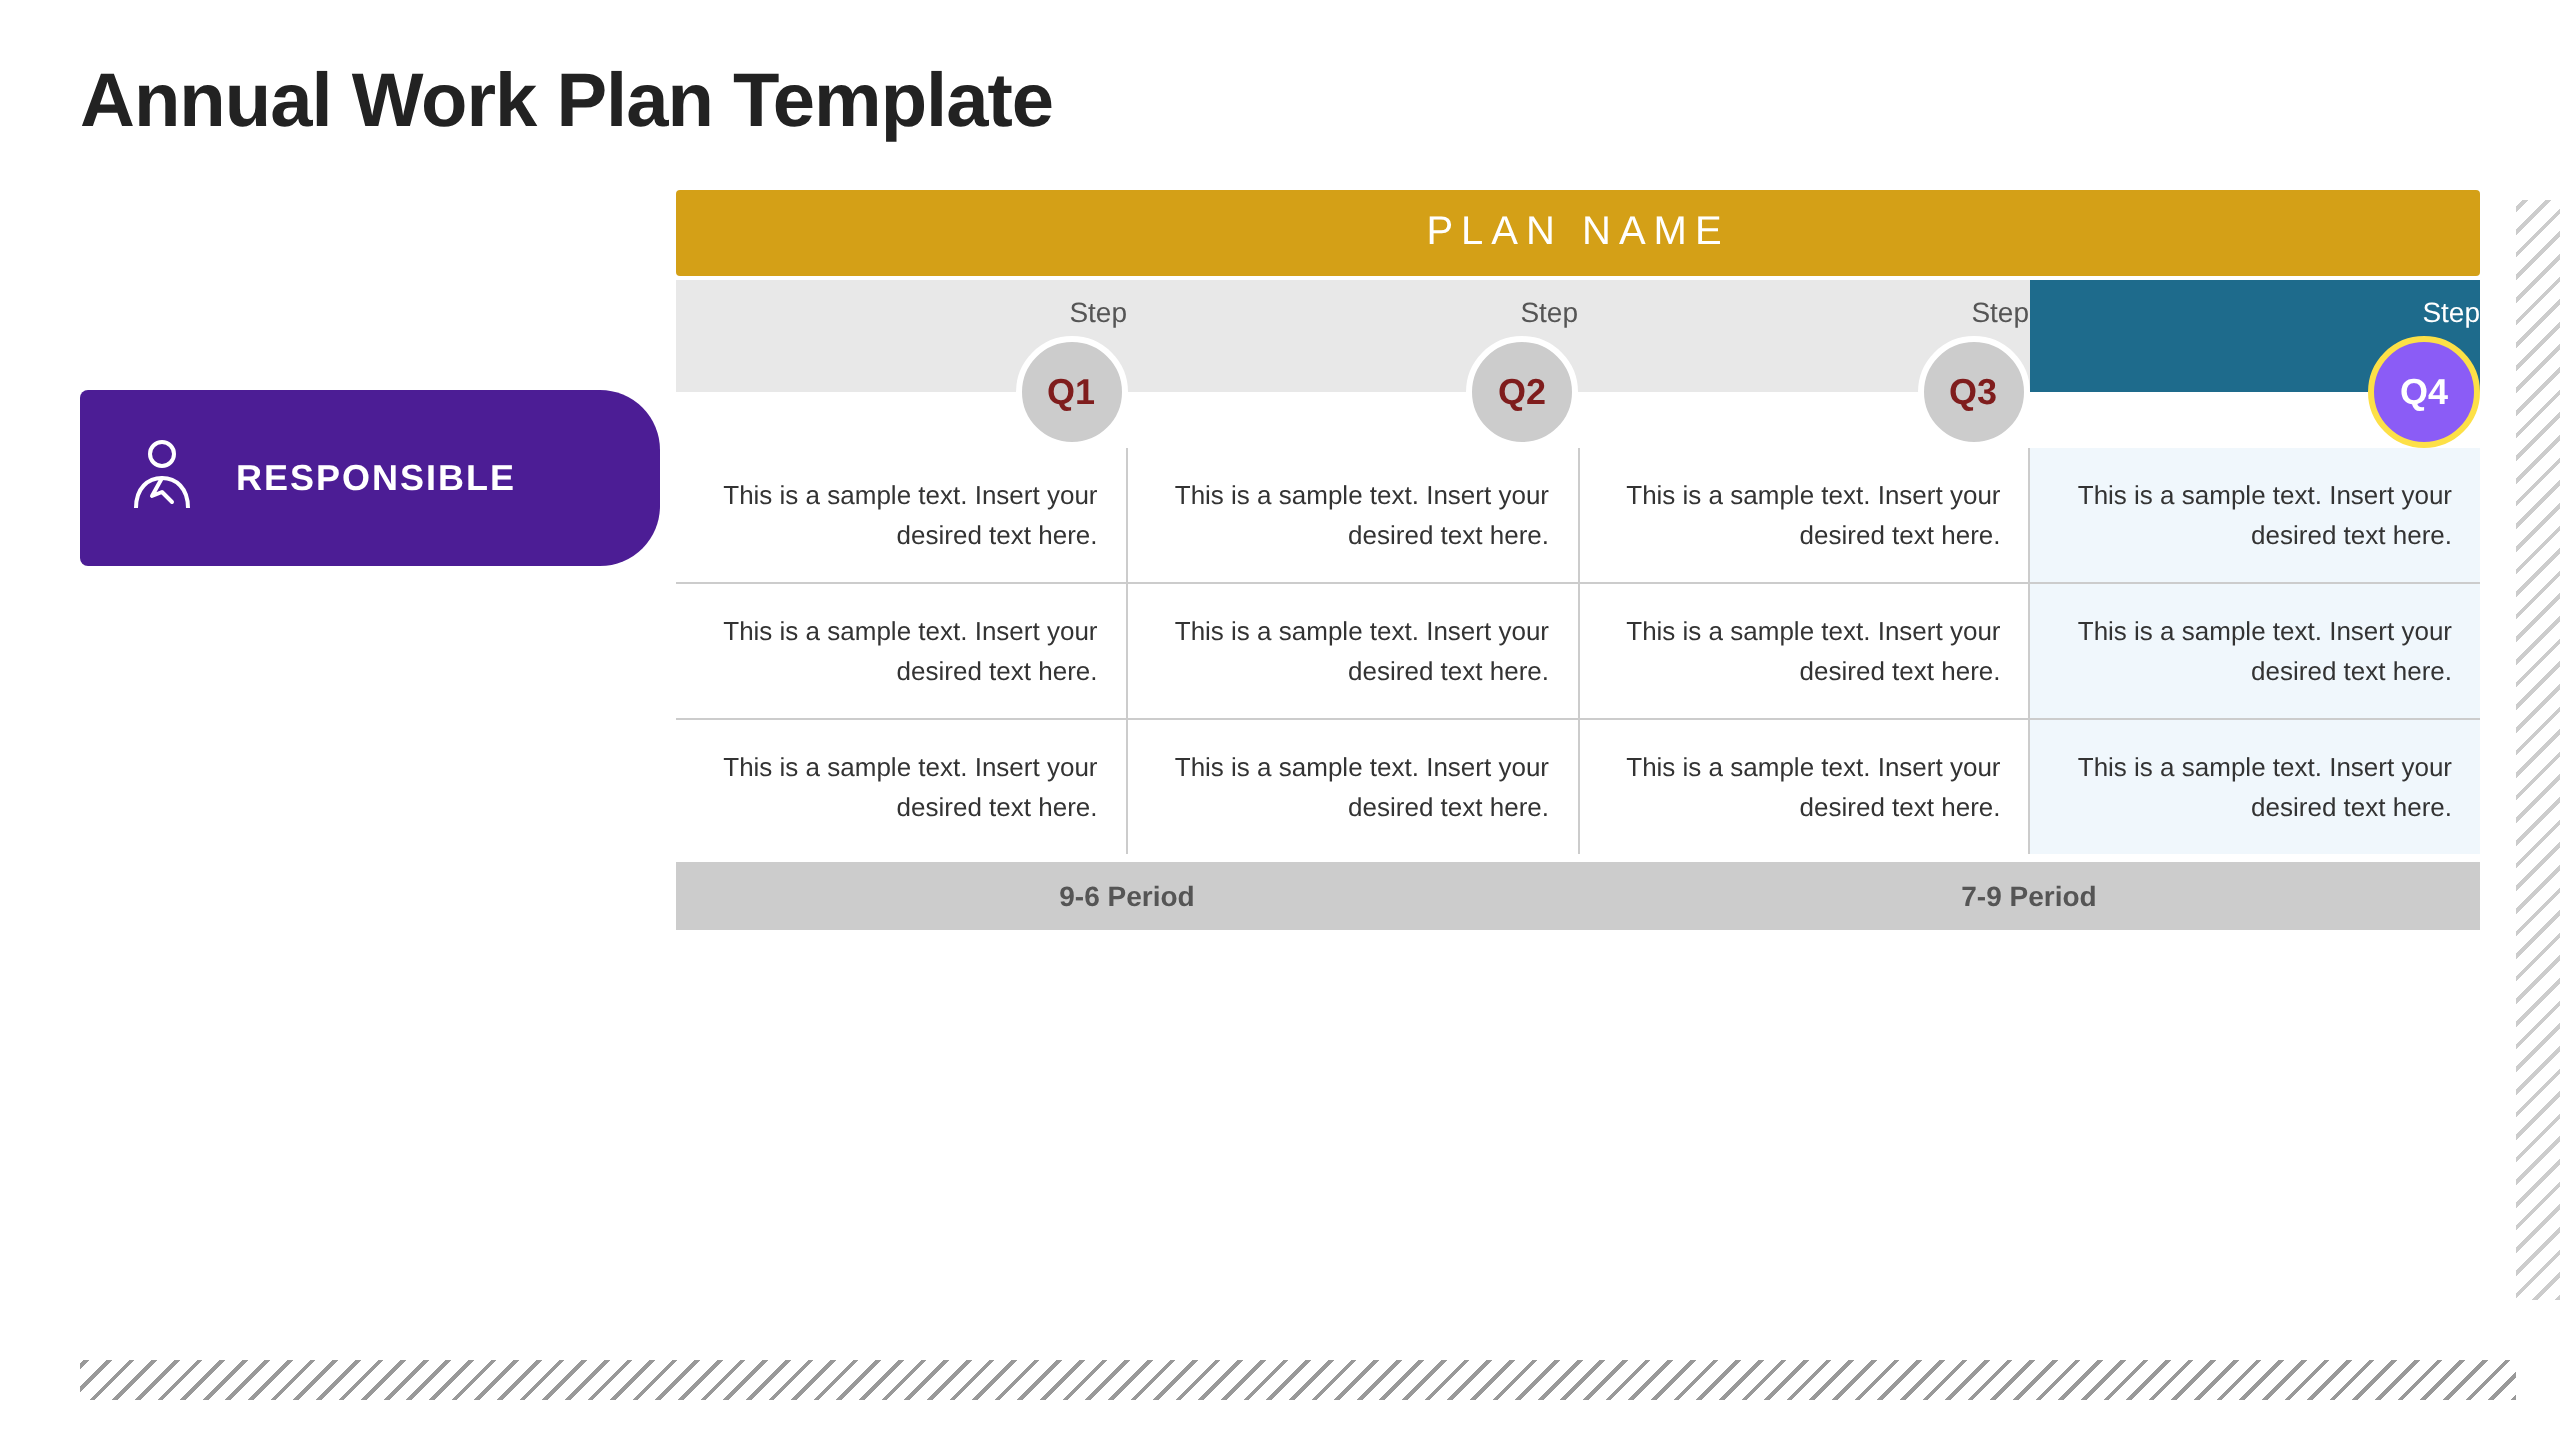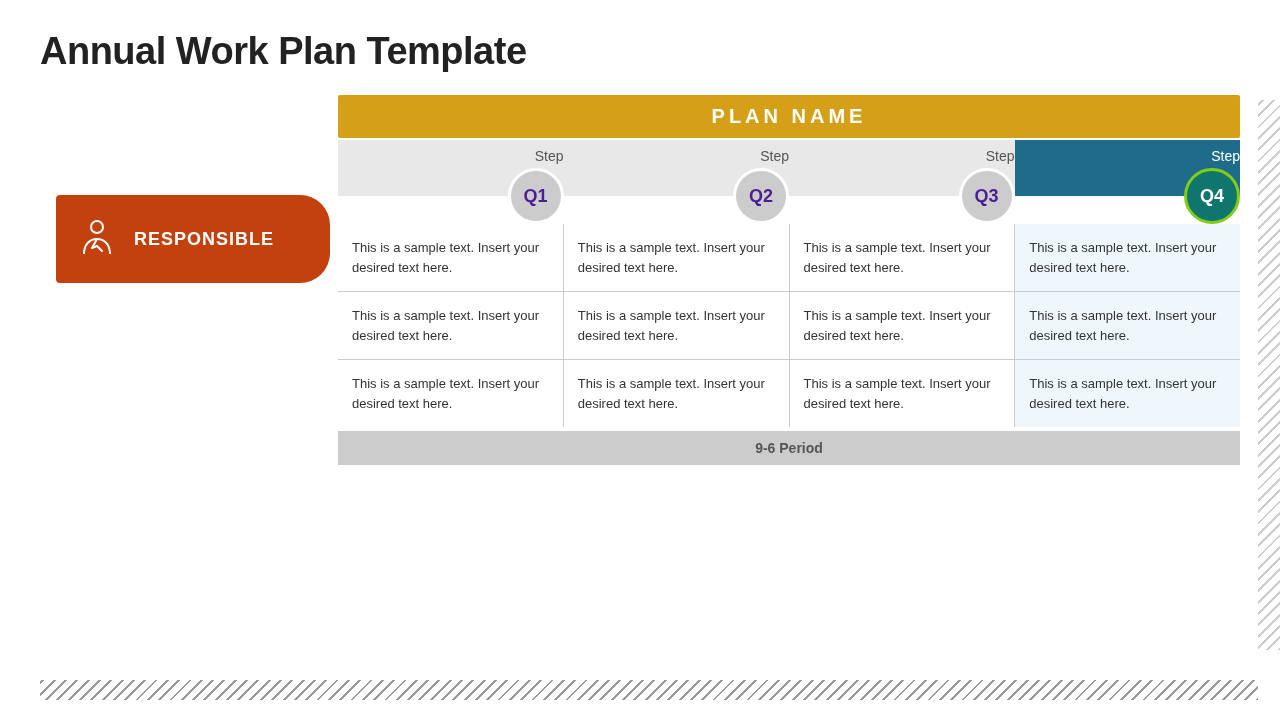--- a/index.html
+++ b/index.html
@@ -39,28 +39,27 @@
       flex-direction: column;
       width: 290px;
       flex-shrink: 0;
       margin-top: 100px;
       gap: 0px;
     }
 
     .sidebar-item {
       display: flex;
       align-items: center;
-      background: #c2410c;
+      background: #4c1d95;
       color: #ffffff;
       padding: 12px 18px;
       margin-bottom: 4px;
       border-radius: 4px 30px 30px 4px;
       height: 88px;
       position: relative;
-      margin-left: 16px;
     }
 
     .sidebar-icon {
       width: 46px;
       height: 46px;
       flex-shrink: 0;
       margin-right: 14px;
     }
 
     .sidebar-label {
@@ -77,21 +76,21 @@
       flex-direction: column;
       margin-left: 8px;
     }
 
     
     .plan-header {
       background: #d4a017;
       color: #ffffff;
       text-align: center;
       font-size: 20px;
-      font-weight: 700;
+      font-weight: 400;
       letter-spacing: 4px;
       padding: 10px 0;
       border-radius: 2px;
     }
 
     
     .steps-row {
       display: flex;
       flex-direction: row;
       background: #e8e8e8;
@@ -124,32 +123,32 @@
     .step-circle {
       width: 56px;
       height: 56px;
       border-radius: 50%;
       background: #cccccc;
       display: flex;
       align-items: center;
       justify-content: center;
       font-size: 18px;
       font-weight: 700;
-      color: #4c1d95;
+      color: #7f1d1d;
       margin-top: 4px;
       margin-bottom: -28px;
       position: relative;
       z-index: 2;
       border: 3px solid #ffffff;
     }
 
     .step-circle.active {
-      background: #0f766e;
-      color: #ffffff;
-      border: 3px solid #84cc16;
+      background: #8b5cf6;
+      color: #ffffff;
+      border: 3px solid #fde047;
     }
 
     
     .data-rows {
       display: flex;
       flex-direction: column;
       margin-top: 28px;
     }
 
     .data-row {
@@ -162,20 +161,21 @@
       border-bottom: none;
     }
 
     .data-cell {
       flex: 1;
       padding: 14px 14px;
       font-size: 13px;
       color: #333333;
       line-height: 1.5;
       border-right: 1px solid #cccccc;
+      text-align: right;
     }
 
     .data-cell:last-child {
       border-right: none;
     }
 
     .data-cell.active-col {
       background: #f0f7fc;
     }
 
@@ -309,20 +309,21 @@
         <div class="data-row">
           <div class="data-cell">This is a sample text. Insert your desired text here.</div>
           <div class="data-cell">This is a sample text. Insert your desired text here.</div>
           <div class="data-cell">This is a sample text. Insert your desired text here.</div>
           <div class="data-cell active-col">This is a sample text. Insert your desired text here.</div>
         </div>
       </div>
 
       <div class="period-row">
         <div class="period-cell">9-6 Period</div>
+        <div class="period-cell">7-9 Period</div>
       </div>
     </div>
   </div>
 
   <div class="stripe-right"></div>
 
   <div class="stripe-bottom"></div>
 </div>
 
 </body></html>

